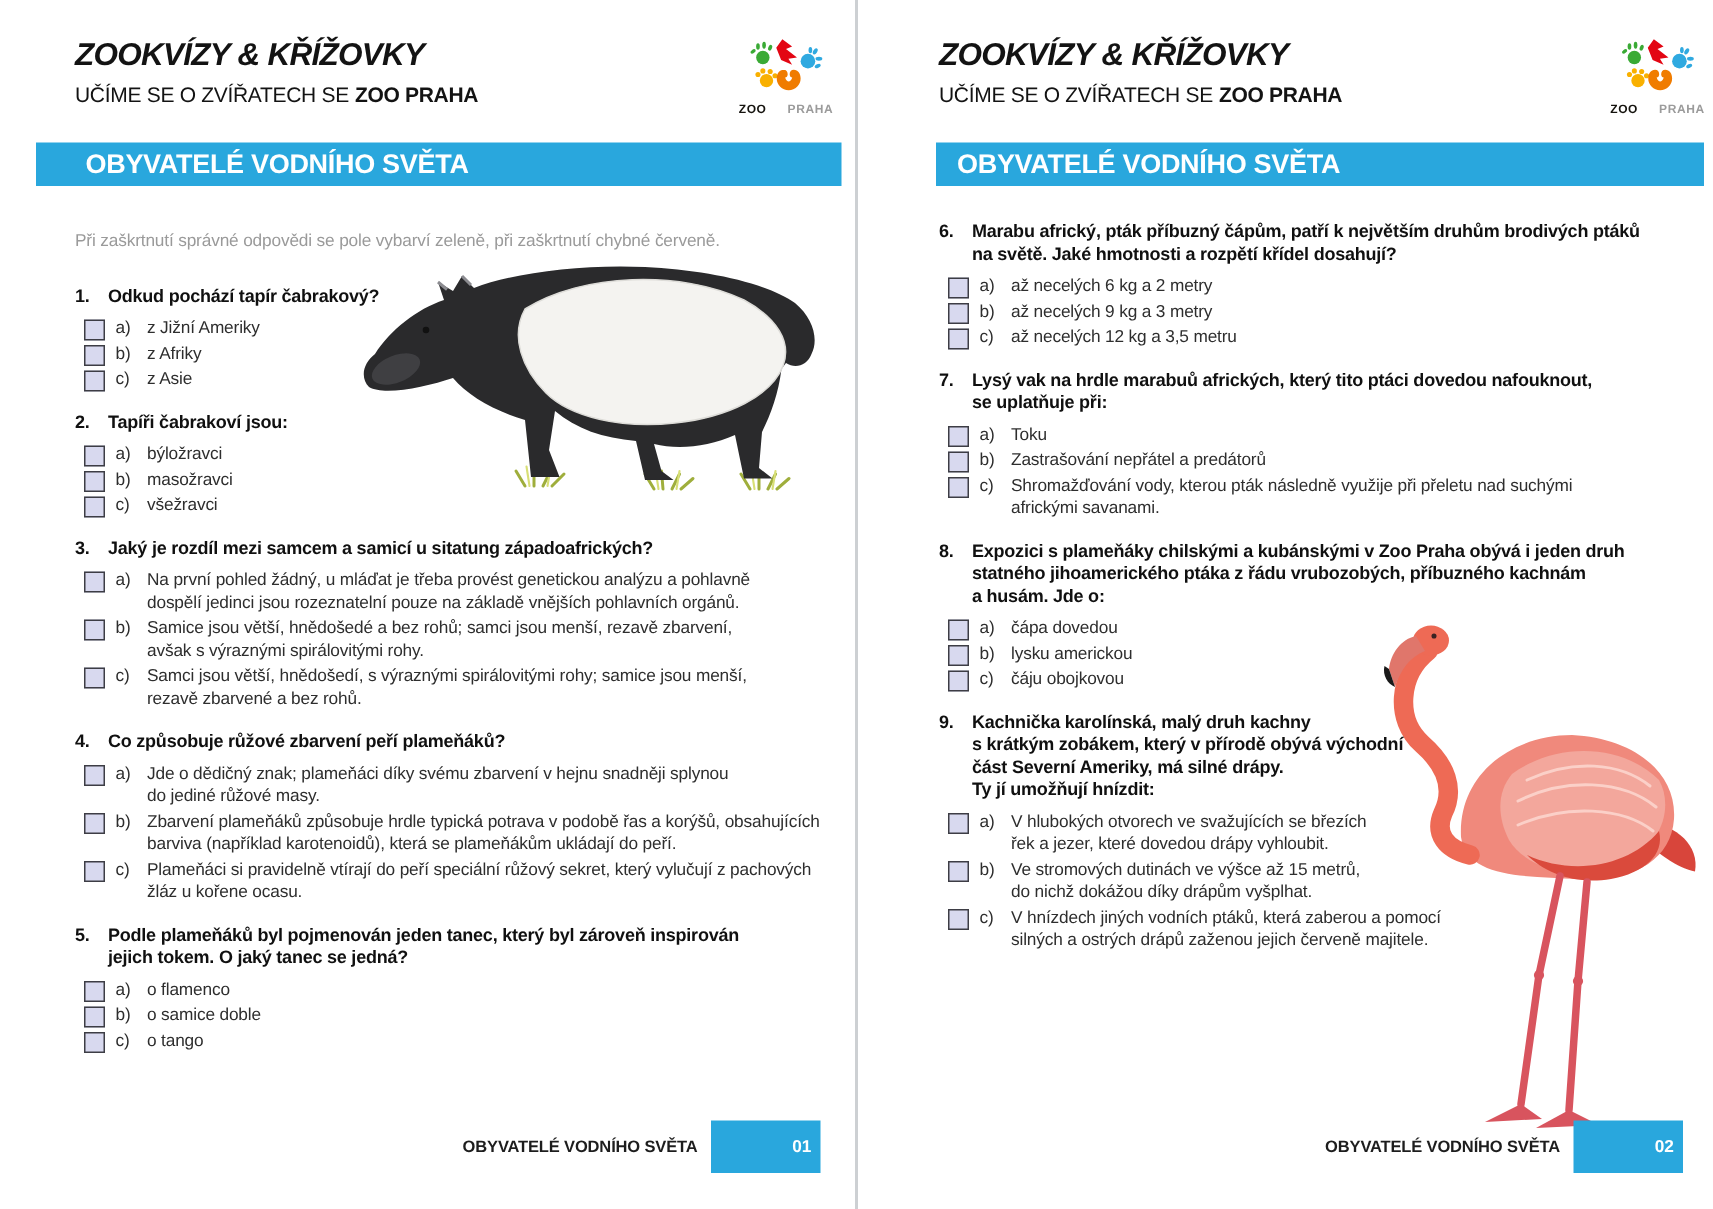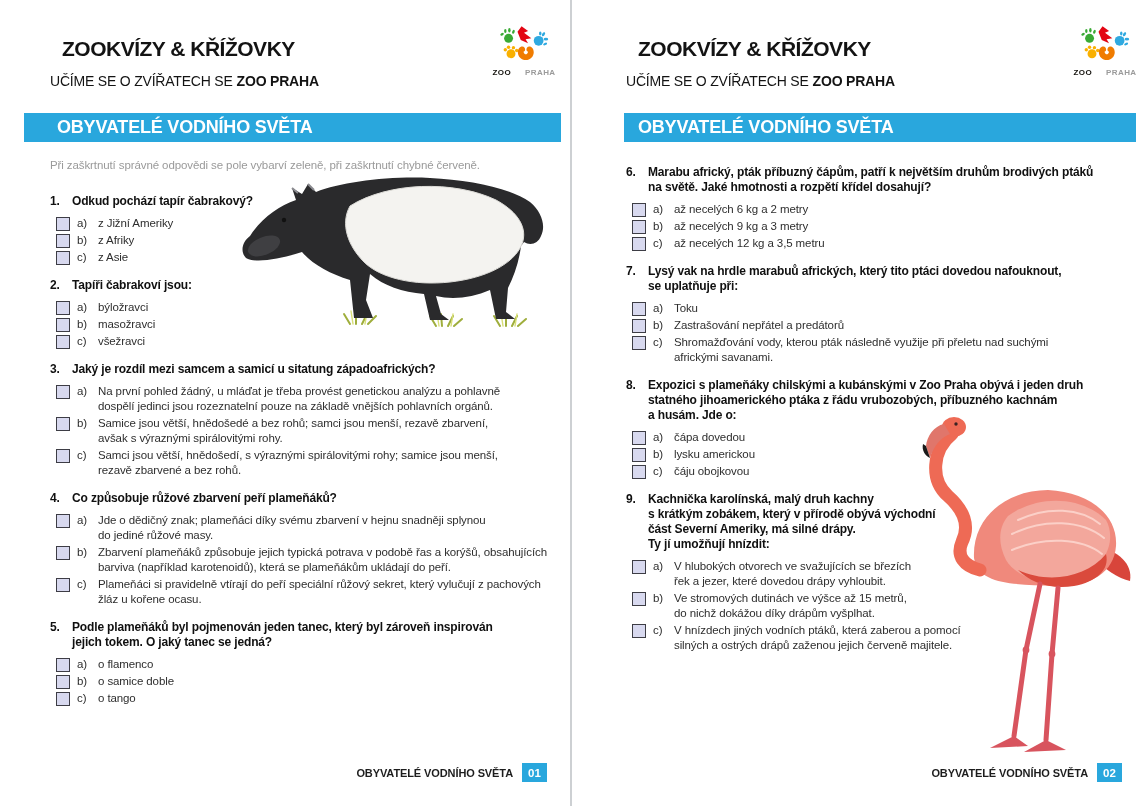--- a/index.html
+++ b/index.html
@@ -6,21 +6,21 @@
   body{font-family:"Liberation Sans", sans-serif;}
   .sheet{position:relative;width:1142px;height:806px;background:#fff;overflow:hidden;display:flex;}
   .page{position:relative;height:806px;background:#fff;}
   .page-left{width:570px;border-right:2px solid #cdd0d3;}
   .page-right{width:570px;}
 
   
   .page-header{position:relative;padding-top:25px;}
   .page-left  .page-header{padding-left:50px;}
   .page-right .page-header{padding-left:54px;}
-  .doc-title{margin:12px;font-size:21px;font-weight:bold;letter-spacing:-0.5px;color:#131313;line-height:24px;}
+  .doc-title{margin:0;font-size:21px;font-weight:bold;letter-spacing:-0.5px;color:#131313;line-height:24px;font-style:italic;}
   .doc-subtitle{margin:6px 0 0 0;font-size:14px;color:#131313;letter-spacing:-0.2px;line-height:17px;}
   .doc-subtitle .brand{font-weight:bold;margin-left:4px;}
 
   .logo{position:absolute;top:22px;width:66px;text-align:center;}
   .page-left  .logo{right:13px;}
   .page-right .logo{right:4px;}
   .logo svg{display:block;margin:0 auto;width:52px;height:44px;}
   .logo-text{font-size:8px;font-weight:bold;letter-spacing:0.4px;margin-top:2px;line-height:9px;}
   .logo-text .zoo{color:#15130e;text-align:center;}
   .logo-text .praha{color:#9b9b9b;margin-left:2px;padding-left:12px;}
@@ -28,21 +28,21 @@
   
   .banner{height:29px;background:#29a7dd;color:#fff;font-weight:bold;font-size:18px;
           letter-spacing:-0.2px;display:flex;align-items:center;margin-top:23px;}
   .page-left  .banner{margin-left:24px;margin-right:9px;padding-left:33px;}
   .page-right .banner{margin-left:52px;margin-right:6px;padding-left:14px;}
 
   
   .content{position:relative;z-index:2;}
   .page-left  .content{padding:0 10px 0 50px;}
   .page-right .content{padding:0 6px 0 54px;}
-  .intro{color:#9a9a9a;font-size:11.5px;margin-top:16px;margin-bottom:21px;line-height:15px;letter-spacing:-0.1px;}
+  .intro{color:#9a9a9a;font-size:11.5px;margin-top:30px;margin-bottom:21px;line-height:15px;letter-spacing:-0.1px;}
   .page-right .questions{margin-top:23px;}
 
   .question{margin-bottom:13px;}
   .q-head{display:flex;font-weight:bold;font-size:12px;color:#101010;line-height:15px;
           margin-bottom:7px;letter-spacing:-0.15px;}
   .q-num{flex:none;width:22px;}
   .q-text{white-space:pre-line;}
   .answer{display:flex;font-size:11.5px;color:#2e2e2e;line-height:15px;margin-bottom:2px;letter-spacing:-0.1px;}
   .checkbox{flex:none;width:12px;height:12px;background:#d8d9ef;border:1.5px solid #3d3d45;
             margin:1px 7px 0 6px;cursor:pointer;}
@@ -51,22 +51,22 @@
 
   
   .tapir{position:absolute;left:238px;top:172px;width:320px;height:160px;z-index:1;}
   .flamingo{position:absolute;left:318px;top:398px;width:250px;height:390px;z-index:1;}
 
   
   .page-footer{position:absolute;bottom:24px;display:flex;align-items:center;gap:9px;z-index:3;}
   .page-left  .page-footer{right:23px;}
   .page-right .page-footer{right:20px;}
   .footer-label{font-size:11px;font-weight:bold;color:#1d1d1d;letter-spacing:-0.1px;}
-  .page-badge{width:25px;height:19px;background:#29a7dd;color:#fff;font-weight:bold;font-size:11.5px;
-              display:flex;align-items:center;justify-content:center;}
+  .page-badge{width:25px;height:35px;background:#29a7dd;color:#fff;font-weight:bold;font-size:11.5px;
+              display:flex;align-items:center;justify-content:center;padding-left:48px;}
 </style>
 </head>
 <body>
 
 <div class="sheet">
 
   <div class="page page-left">
 
     <div class="page-header">
       <h1 class="doc-title">ZOOKVÍZY &amp; KŘÍŽOVKY</h1>
@@ -204,21 +204,21 @@
             </div>
           <div class="answer">
               <span class="checkbox"></span>
               <span class="letter">a)</span>
               <span class="a-text">Jde o dědičný znak; plameňáci díky svému zbarvení v hejnu snadněji splynou
 do jediné růžové masy.</span>
             </div>
           <div class="answer">
               <span class="checkbox"></span>
               <span class="letter">b)</span>
-              <span class="a-text">Zbarvení plameňáků způsobuje jejich typická potrava v podobě řas a korýšů, obsahujících
+              <span class="a-text">Zbarvení plameňáků způsobuje hrdle typická potrava v podobě řas a korýšů, obsahujících
 barviva (například karotenoidů), která se plameňákům ukládají do peří.</span>
             </div>
           <div class="answer">
               <span class="checkbox"></span>
               <span class="letter">c)</span>
               <span class="a-text">Plameňáci si pravidelně vtírají do peří speciální růžový sekret, který vylučují z pachových
 žláz u kořene ocasu.</span>
             </div>
         </div>
 

